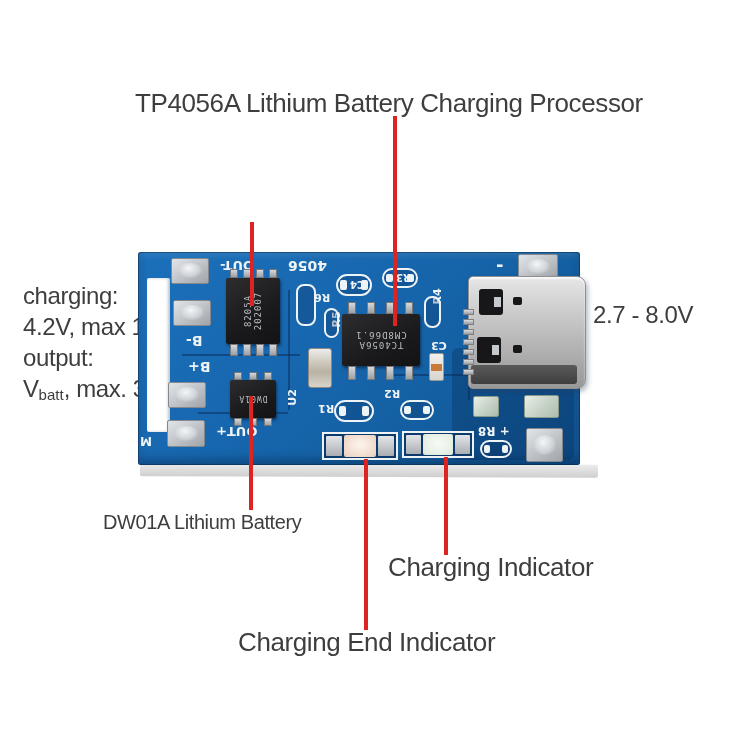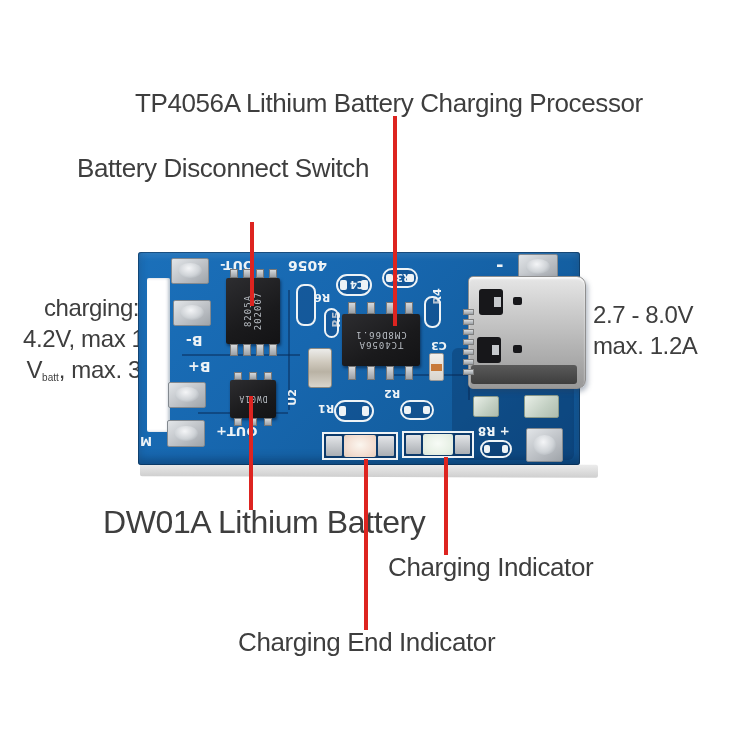--- a/index.html
+++ b/index.html
@@ -8,26 +8,26 @@
     --chip:#1d1d1f; --pad:#c9ccd0; --usb:#c2c2c2;
   }
   *{margin:0;padding:0;box-sizing:border-box;}
   body{background:#fff;font-family:"Liberation Sans",sans-serif;}
   #canvas{position:relative;width:752px;height:755px;background:var(--bg);overflow:hidden;}
 
   
   .ann{position:absolute;color:var(--txt);letter-spacing:-0.4px;white-space:nowrap;}
   .title{left:135px;top:88px;font-size:26px;}
   .mosfet{left:77px;top:152px;font-size:26px;line-height:32px;}
-  .spec-left{left:23px;top:292px;font-size:24px;line-height:31px;text-align:center;}
+  .spec-left{left:23px;top:280px;font-size:24px;line-height:31px;}
   .spec-right{left:593px;top:299px;font-size:24px;line-height:31px;}
-  .protect{left:103px;top:506px;font-size:32px;line-height:32px;}
+  .protect{left:103px;top:506px;font-size:20px;line-height:32px;}
   .chrg-ind{left:388px;top:552px;font-size:26px;}
   .chrg-end{left:238px;top:627px;font-size:26px;}
-  .sub{font-size:10px;vertical-align:-3px;letter-spacing:0;}
+  .sub{font-size:15px;vertical-align:-3px;letter-spacing:0;}
 
   
   .pline{position:absolute;width:4px;background:var(--red);z-index:30;}
   .pl-tp4056{left:393px;top:116px;height:210px;}
   .pl-mosfet{left:250px;top:222px;height:84px;}
   .pl-dw01a{left:249px;top:396px;height:114px;}
   .pl-end{left:364px;top:459px;height:171px;}
   .pl-chrg{left:444px;top:457px;height:98px;}
 
   
@@ -90,32 +90,31 @@
     background:linear-gradient(135deg,#e9efe7,#c2cfc2 60%,#aebcae);z-index:11;}
 </style>
 </head>
 <body>
 
 <div id="canvas">
 
   <div class="ann title">TP4056A Lithium Battery Charging Processor</div>
 
   <div class="ann mosfet">
-    <div>Battery Disconnect Switch</div>
   </div>
 
   <div class="ann spec-left">
     <div>charging:</div>
     <div>4.2V, max 1A</div>
+    <div>output:</div>
     <div><span>V</span><span class="sub">batt</span><span>, max. 3A</span></div>
   </div>
 
   <div class="ann spec-right">
     <div>2.7 - 8.0V</div>
-    <div>max. 1.2A</div>
   </div>
 
   <div class="ann protect">
     <div>DW01A Lithium Battery</div>
   </div>
 
   <div class="ann chrg-end">Charging End Indicator</div>
   <div class="ann chrg-ind">Charging Indicator</div>
 
   <div class="pline pl-tp4056"></div>

